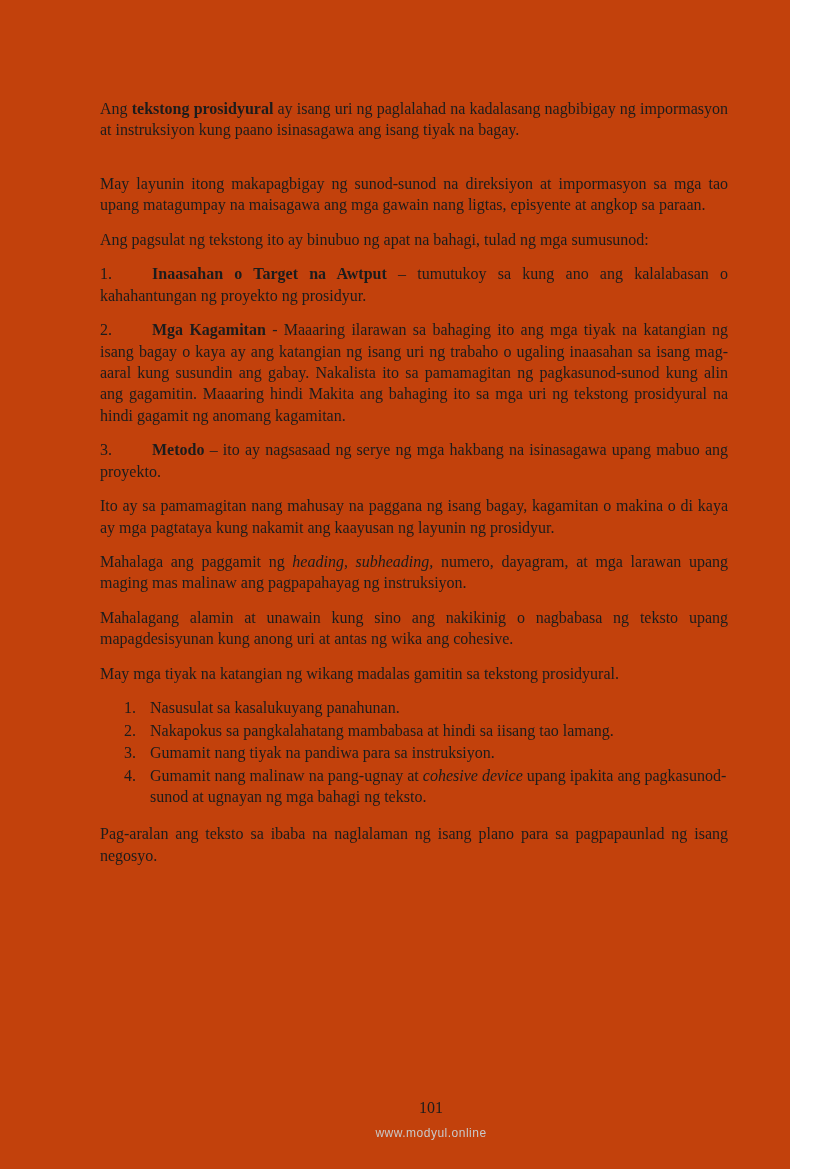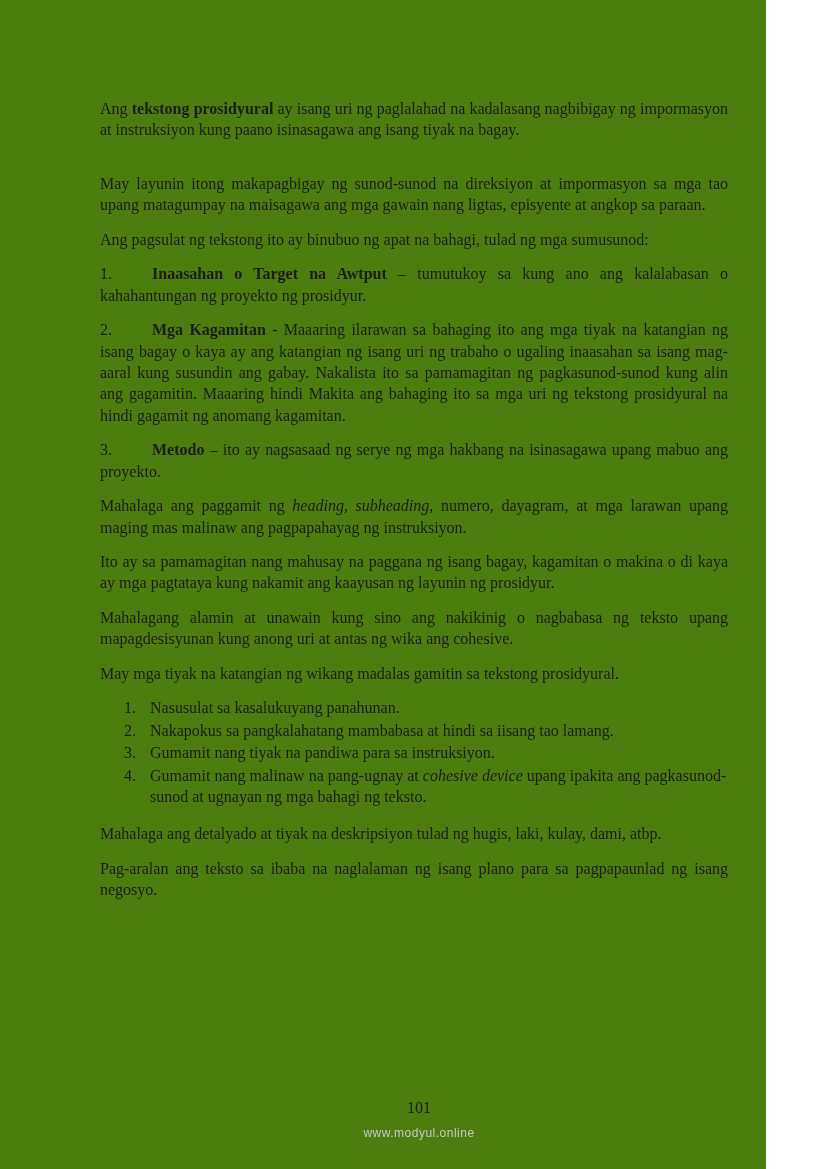--- a/index.html
+++ b/index.html
@@ -4,26 +4,27 @@
 <style>
   html, body {
     margin: 0;
     padding: 0;
     background: #ffffff;
   }
   .page {
     position: relative;
     width: 766px;
     height: 1169px;
-    background: #4d7c0f;
+    background: #c2410c;
     font-family: "Liberation Serif", "DejaVu Serif", serif;
     font-size: 16px;
     line-height: 1.34;
     color: #1c1c1c;
     overflow: hidden;
+    padding-left: 24px;
   }
   .content {
     position: absolute;
     left: 100px;
     top: 98px;
     width: 628px;
   }
   .para {
     margin: 0 0 13px 0;
     text-align: justify;
@@ -83,36 +84,35 @@
 
     <p class="para">Ang pagsulat ng tekstong ito ay binubuo ng apat na bahagi, tulad ng mga sumusunod:</p>
 
     <p class="para"><span class="part-num">1.</span><b>Inaasahan o Target na Awtput</b><span> – tumutukoy sa kung ano ang kalalabasan o kahahantungan ng proyekto ng prosidyur.</span></p>
 
     <p class="para"><span class="part-num">2.</span><b>Mga Kagamitan</b><span> - Maaaring ilarawan sa bahaging ito ang mga tiyak na katangian ng isang bagay o kaya ay ang katangian ng isang uri ng trabaho o ugaling inaasahan sa isang mag-aaral kung susundin ang gabay. Nakalista ito sa pamamagitan ng pagkasunod-sunod kung alin ang gagamitin. Maaaring hindi Makita ang bahaging ito sa mga uri ng tekstong prosidyural na hindi gagamit ng anomang kagamitan.</span></p>
 
     <p class="para"><span class="part-num">3.</span><b>Metodo</b><span> – ito ay nagsasaad ng serye ng mga hakbang na isinasagawa upang mabuo ang proyekto.</span></p>
 
 
+    <p class="para">Ito ay sa pamamagitan nang mahusay na paggana ng isang bagay, kagamitan o makina o di kaya ay mga pagtataya kung nakamit ang kaayusan ng layunin ng prosidyur.</p>
+
     <p class="para"><span>Mahalaga ang paggamit ng </span><i>heading, subheading,</i><span> numero, dayagram, at mga larawan upang maging mas malinaw ang pagpapahayag ng instruksiyon.</span></p>
-
-    <p class="para">Ito ay sa pamamagitan nang mahusay na paggana ng isang bagay, kagamitan o makina o di kaya ay mga pagtataya kung nakamit ang kaayusan ng layunin ng prosidyur.</p>
 
     <p class="para">Mahalagang alamin at unawain kung sino ang nakikinig o nagbabasa ng teksto upang mapagdesisyunan kung anong uri at antas ng wika ang cohesive.</p>
 
     <p class="para">May mga tiyak na katangian ng wikang madalas gamitin sa tekstong prosidyural.</p>
 
     <div class="inner-list">
       <div class="inner-li"><span class="li-num">1.</span><span>Nasusulat sa kasalukuyang panahunan.</span><i></i><span></span></div>
       <div class="inner-li"><span class="li-num">2.</span><span>Nakapokus sa pangkalahatang mambabasa at hindi sa iisang tao lamang.</span><i></i><span></span></div>
       <div class="inner-li"><span class="li-num">3.</span><span>Gumamit nang tiyak na pandiwa para sa instruksiyon.</span><i></i><span></span></div>
       <div class="inner-li"><span class="li-num">4.</span><span>Gumamit nang malinaw na pang-ugnay at </span><i>cohesive device</i><span> upang ipakita ang pagkasunod-sunod at ugnayan ng mga bahagi ng teksto.</span></div>
     </div>
 
-    <p class="para">Mahalaga ang detalyado at tiyak na deskripsiyon tulad ng hugis, laki, kulay, dami, atbp.</p>
 
     <p class="para">Pag-aralan ang teksto sa ibaba na naglalaman ng isang plano para sa pagpapaunlad ng isang negosyo.</p>
 
   </div>
 
   <div class="footer">
     <div class="page-number">101</div>
     <div class="watermark">www.modyul.online</div>
   </div>
 </div>

